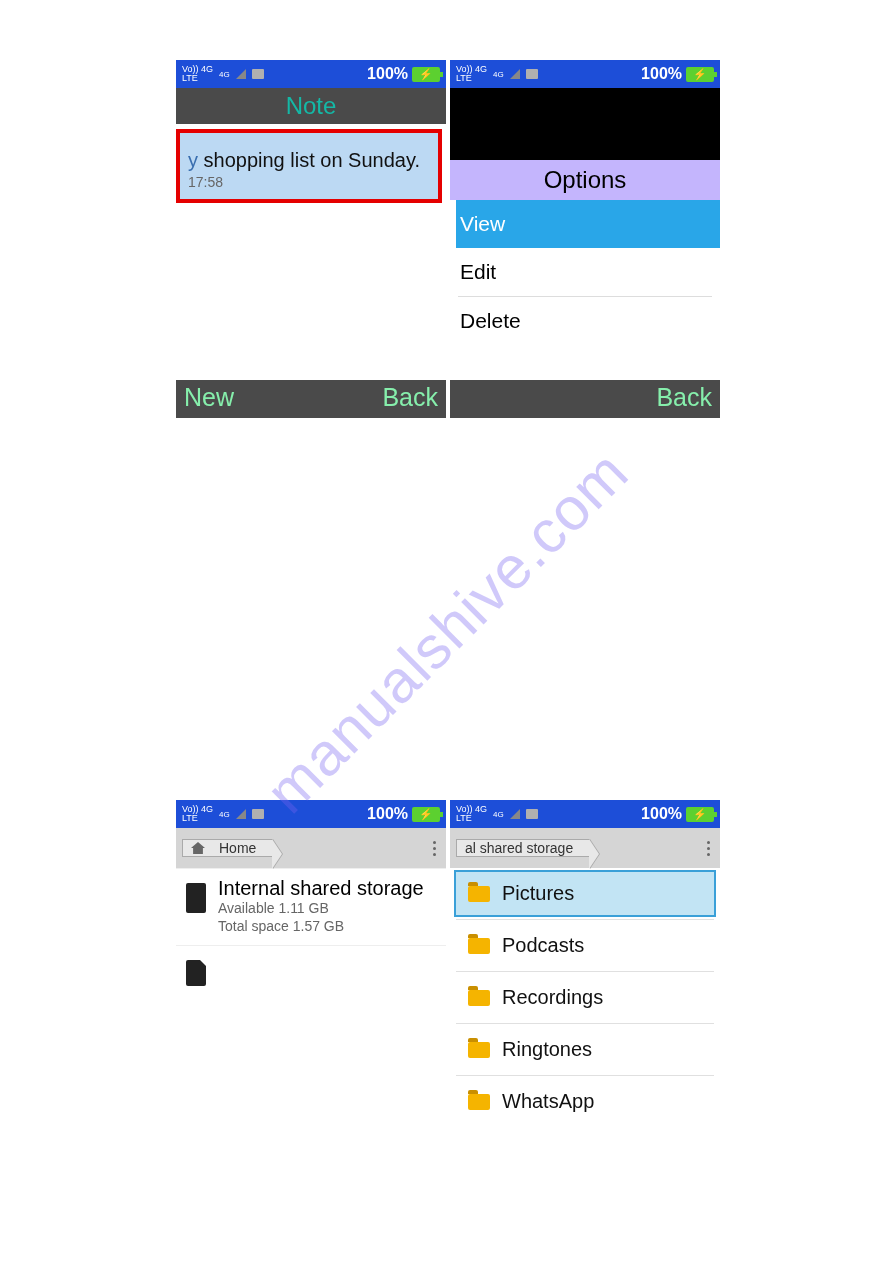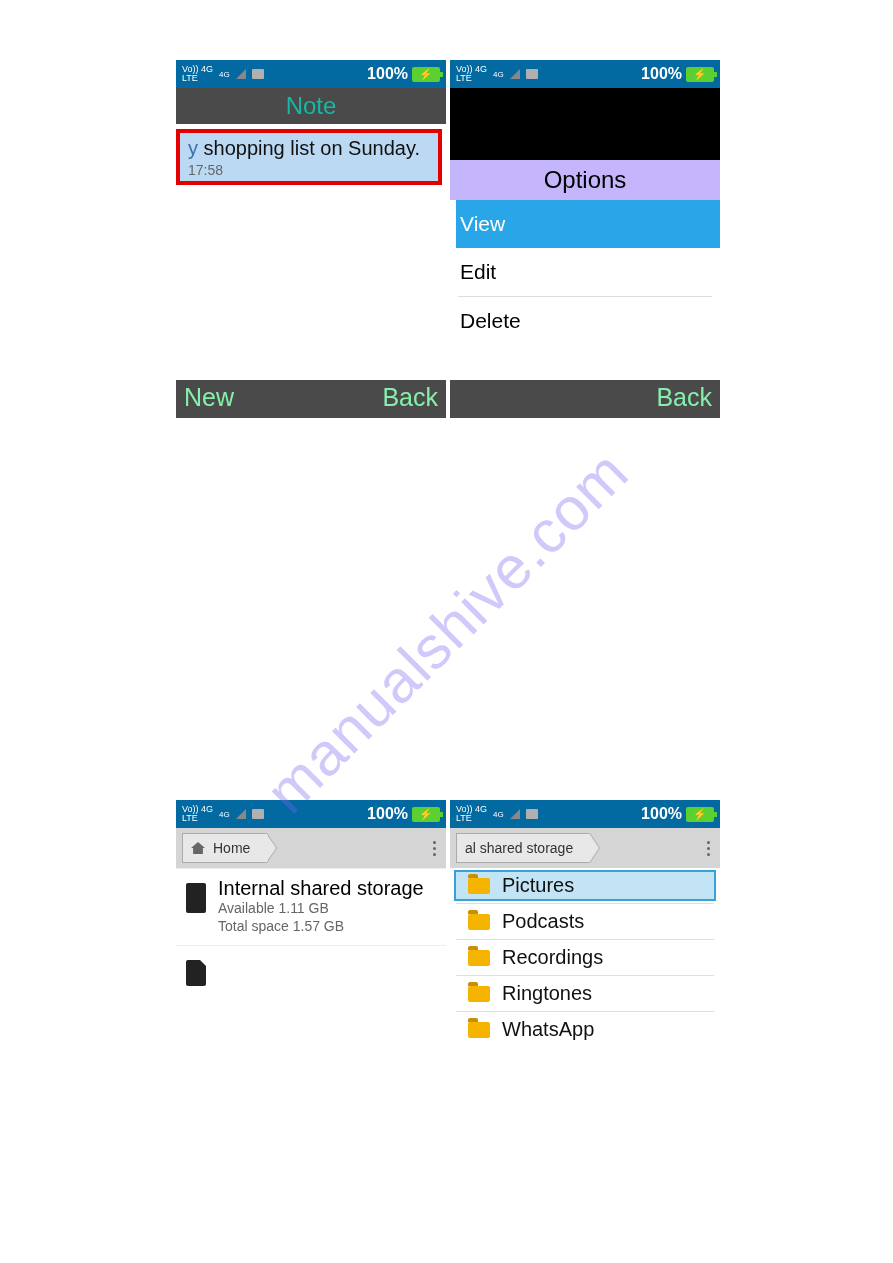--- a/index.html
+++ b/index.html
@@ -32,21 +32,21 @@
   
   .phone-a { left: 176px; top: 60px; height: 358px; }
   
   .phone-b { left: 450px; top: 60px; height: 358px; }
   
   .phone-c { left: 176px; top: 800px; height: 370px; }
   
   .phone-d { left: 450px; top: 800px; height: 370px; }
 
   .status-bar {
-    background: #0369a1;
+    background: #1d4ed8;
     color: #ffffff;
     height: 28px;
     display: flex;
     align-items: center;
     justify-content: space-between;
     padding: 0 6px;
     font-size: 12px;
   }
   .status-left {
     display: flex;
@@ -106,22 +106,22 @@
     font-size: 24px;
     padding: 4px 0;
   }
   .note-item {
     position: absolute;
     left: 0; right: 0;
     top: 69px;
     margin: 0 4px 0 0;
     background: #bcd9f3;
     border: 4px solid #e50000;
-    padding: 4px 8px 6px 8px;
-    height: 56px;
+    padding: 16px 8px 6px 8px;
+    height: 74px;
   }
   .note-title { font-size: 20px; color: #111; }
   .note-title .blue { color: #3a6fb0; }
   .note-time { font-size: 14px; color: #666; margin-top: 2px; }
 
   .softkey-bar {
     position: absolute;
     left: 0; right: 0; bottom: 0;
     background: #4a4a4a;
     color: #86efac;
@@ -155,24 +155,24 @@
     background: #d5d5d5;
     height: 40px;
     display: flex;
     align-items: center;
     position: relative;
     padding: 0 6px;
   }
   .crumb {
     display: flex;
     align-items: center;
-    gap: 8px;
+    gap: 14px;
     background: #e8e8e8;
     border: 1px solid #aaa;
-    height: 30px;
+    height: 18px;
     padding: 0 16px 0 8px;
     position: relative;
     font-size: 14px;
     color: #333;
   }
   .crumb::after {
     content: "";
     position: absolute;
     right: -10px; top: -1px;
     width: 0; height: 0;
@@ -225,21 +225,21 @@
     content: ""; position: absolute; top: 0; right: 0;
     border-top: 6px solid #fff; border-left: 6px solid transparent;
   }
   .stor-txt { font-size: 14px; color: #666; line-height: 18px; }
   .stor-name { font-size: 20px; color: #000; margin-bottom: 2px; }
 
   .folder-row {
     display: flex;
     align-items: center;
     gap: 12px;
-    padding: 2px 12px;
+    padding: 10px 12px;
     font-size: 20px;
     color: #111;
     border: 2px solid transparent;
     margin: 2px 4px;
   }
   .folder-row.selected {
     background: #c2e4f4;
     border: 2px solid #3aa0d8;
   }
   .fold-ic {

